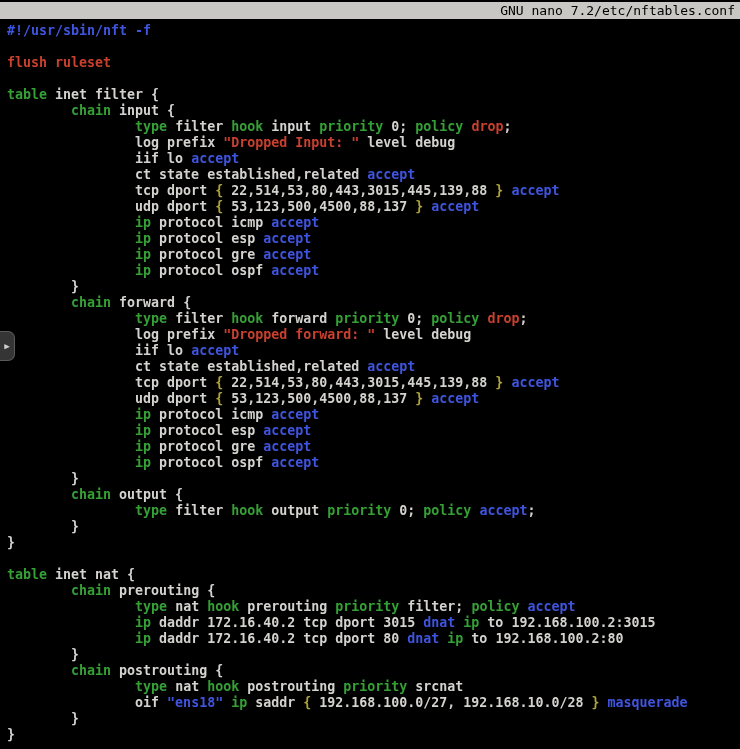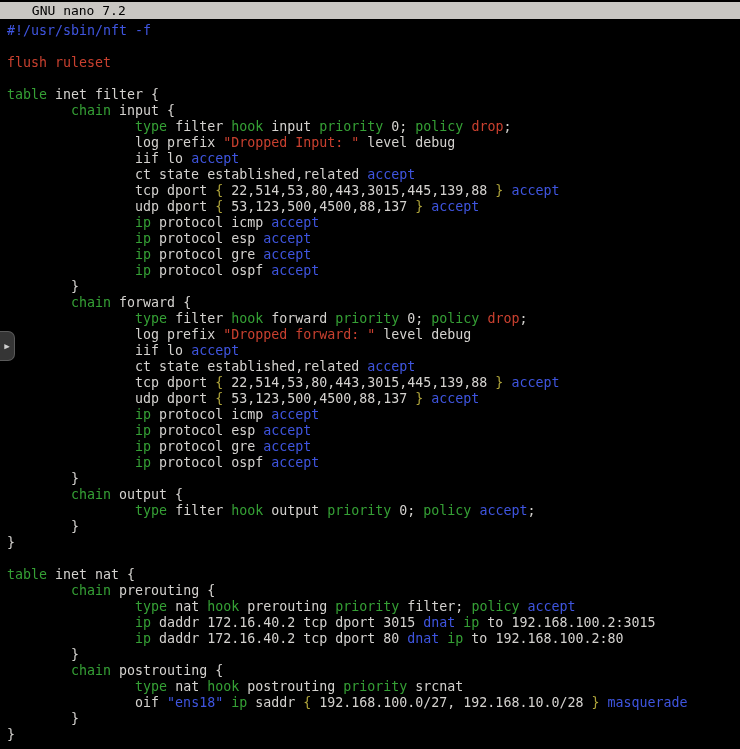--- a/index.html
+++ b/index.html
@@ -12,32 +12,33 @@
   }
   .titlebar {
     position: absolute;
     top: 2px; left: 0; right: 0;
     height: 17px;
     background: var(--titlebar_bg, #c9c7c3);
     color: var(--titlebar_fg, #000);
     font-size: 13px;
     line-height: 17px;
     display: flex;
-    justify-content: flex-start;
+    justify-content: flex-end;
     padding-left: 24px;
     padding-right: 5px;
     white-space: pre;
   }
   .editor {
     position: absolute;
     top: 23px; left: 7px; right: 0; bottom: 0;
     font-size: 13.3px;
     line-height: 16px;
     white-space: pre;
     color: var(--fg, #d4d2cf);
+    font-weight: bold;
   }
   .line { height: 16px; }
   .c-def    { color: var(--fg, #d4d2cf); }
   .c-green  { color: var(--green, #35a035); text-align: right; }
   .c-red    { color: var(--red, #c9402f); text-align: right; }
   .c-blue   { color: var(--blue, #3f55e0); }
   .c-yellow { color: var(--yellow, #aea33a); }
   .side-toggle {
     position: absolute;
     left: 0; top: 331px;
@@ -56,19 +57,20 @@
     color: #cfcfcf;
     font-size: 9px;
     line-height: 1;
   }
 </style>
 </head>
 <body>
 
 <div class="titlebar">
   <span class="title-left"> GNU nano 7.2</span>
+  <span class="title-right">/etc/nftables.conf</span>
 </div>
 
 <div class="editor"><div class="line"><span class="c-blue">#!/usr/sbin/nft -f</span></div><div class="line"></div><div class="line"><span class="c-red">flush ruleset</span></div><div class="line"></div><div class="line"><span class="c-green">table</span><span class="c-def"> inet filter {</span></div><div class="line"><span class="c-def">        </span><span class="c-green">chain</span><span class="c-def"> input {</span></div><div class="line"><span class="c-def">                </span><span class="c-green">type</span><span class="c-def"> filter </span><span class="c-green">hook</span><span class="c-def"> input </span><span class="c-green">priority</span><span class="c-def"> 0; </span><span class="c-green">policy</span><span class="c-def"> </span><span class="c-red">drop</span><span class="c-def">;</span></div><div class="line"><span class="c-def">                log prefix </span><span class="c-red">"Dropped Input: "</span><span class="c-def"> level debug</span></div><div class="line"><span class="c-def">                iif lo </span><span class="c-blue">accept</span></div><div class="line"><span class="c-def">                ct state established,related </span><span class="c-blue">accept</span></div><div class="line"><span class="c-def">                tcp dport </span><span class="c-yellow">{</span><span class="c-def"> 22,514,53,80,443,3015,445,139,88 </span><span class="c-yellow">}</span><span class="c-def"> </span><span class="c-blue">accept</span></div><div class="line"><span class="c-def">                udp dport </span><span class="c-yellow">{</span><span class="c-def"> 53,123,500,4500,88,137 </span><span class="c-yellow">}</span><span class="c-def"> </span><span class="c-blue">accept</span></div><div class="line"><span class="c-def">                </span><span class="c-green">ip</span><span class="c-def"> protocol icmp </span><span class="c-blue">accept</span></div><div class="line"><span class="c-def">                </span><span class="c-green">ip</span><span class="c-def"> protocol esp </span><span class="c-blue">accept</span></div><div class="line"><span class="c-def">                </span><span class="c-green">ip</span><span class="c-def"> protocol gre </span><span class="c-blue">accept</span></div><div class="line"><span class="c-def">                </span><span class="c-green">ip</span><span class="c-def"> protocol ospf </span><span class="c-blue">accept</span></div><div class="line"><span class="c-def">        }</span></div><div class="line"><span class="c-def">        </span><span class="c-green">chain</span><span class="c-def"> forward {</span></div><div class="line"><span class="c-def">                </span><span class="c-green">type</span><span class="c-def"> filter </span><span class="c-green">hook</span><span class="c-def"> forward </span><span class="c-green">priority</span><span class="c-def"> 0; </span><span class="c-green">policy</span><span class="c-def"> </span><span class="c-red">drop</span><span class="c-def">;</span></div><div class="line"><span class="c-def">                log prefix </span><span class="c-red">"Dropped forward: "</span><span class="c-def"> level debug</span></div><div class="line"><span class="c-def">                iif lo </span><span class="c-blue">accept</span></div><div class="line"><span class="c-def">                ct state established,related </span><span class="c-blue">accept</span></div><div class="line"><span class="c-def">                tcp dport </span><span class="c-yellow">{</span><span class="c-def"> 22,514,53,80,443,3015,445,139,88 </span><span class="c-yellow">}</span><span class="c-def"> </span><span class="c-blue">accept</span></div><div class="line"><span class="c-def">                udp dport </span><span class="c-yellow">{</span><span class="c-def"> 53,123,500,4500,88,137 </span><span class="c-yellow">}</span><span class="c-def"> </span><span class="c-blue">accept</span></div><div class="line"><span class="c-def">                </span><span class="c-green">ip</span><span class="c-def"> protocol icmp </span><span class="c-blue">accept</span></div><div class="line"><span class="c-def">                </span><span class="c-green">ip</span><span class="c-def"> protocol esp </span><span class="c-blue">accept</span></div><div class="line"><span class="c-def">                </span><span class="c-green">ip</span><span class="c-def"> protocol gre </span><span class="c-blue">accept</span></div><div class="line"><span class="c-def">                </span><span class="c-green">ip</span><span class="c-def"> protocol ospf </span><span class="c-blue">accept</span></div><div class="line"><span class="c-def">        }</span></div><div class="line"><span class="c-def">        </span><span class="c-green">chain</span><span class="c-def"> output {</span></div><div class="line"><span class="c-def">                </span><span class="c-green">type</span><span class="c-def"> filter </span><span class="c-green">hook</span><span class="c-def"> output </span><span class="c-green">priority</span><span class="c-def"> 0; </span><span class="c-green">policy</span><span class="c-def"> </span><span class="c-blue">accept</span><span class="c-def">;</span></div><div class="line"><span class="c-def">        }</span></div><div class="line"><span class="c-def">}</span></div><div class="line"></div><div class="line"><span class="c-green">table</span><span class="c-def"> inet nat {</span></div><div class="line"><span class="c-def">        </span><span class="c-green">chain</span><span class="c-def"> prerouting {</span></div><div class="line"><span class="c-def">                </span><span class="c-green">type</span><span class="c-def"> nat </span><span class="c-green">hook</span><span class="c-def"> prerouting </span><span class="c-green">priority</span><span class="c-def"> filter; </span><span class="c-green">policy</span><span class="c-def"> </span><span class="c-blue">accept</span></div><div class="line"><span class="c-def">                </span><span class="c-green">ip</span><span class="c-def"> daddr 172.16.40.2 tcp dport 3015 </span><span class="c-blue">dnat</span><span class="c-def"> </span><span class="c-green">ip</span><span class="c-def"> to 192.168.100.2:3015</span></div><div class="line"><span class="c-def">                </span><span class="c-green">ip</span><span class="c-def"> daddr 172.16.40.2 tcp dport 80 </span><span class="c-blue">dnat</span><span class="c-def"> </span><span class="c-green">ip</span><span class="c-def"> to 192.168.100.2:80</span></div><div class="line"><span class="c-def">        }</span></div><div class="line"><span class="c-def">        </span><span class="c-green">chain</span><span class="c-def"> postrouting {</span></div><div class="line"><span class="c-def">                </span><span class="c-green">type</span><span class="c-def"> nat </span><span class="c-green">hook</span><span class="c-def"> postrouting </span><span class="c-green">priority</span><span class="c-def"> srcnat</span></div><div class="line"><span class="c-def">                oif </span><span class="c-blue">"ens18"</span><span class="c-def"> </span><span class="c-green">ip</span><span class="c-def"> saddr </span><span class="c-yellow">{</span><span class="c-def"> 192.168.100.0/27, 192.168.10.0/28 </span><span class="c-yellow">}</span><span class="c-def"> </span><span class="c-blue">masquerade</span></div><div class="line"><span class="c-def">        }</span></div><div class="line"><span class="c-def">}</span></div></div>
 
 <div class="side-toggle">
   <span class="arrow">▶</span>
 </div>
 
 </body></html>

